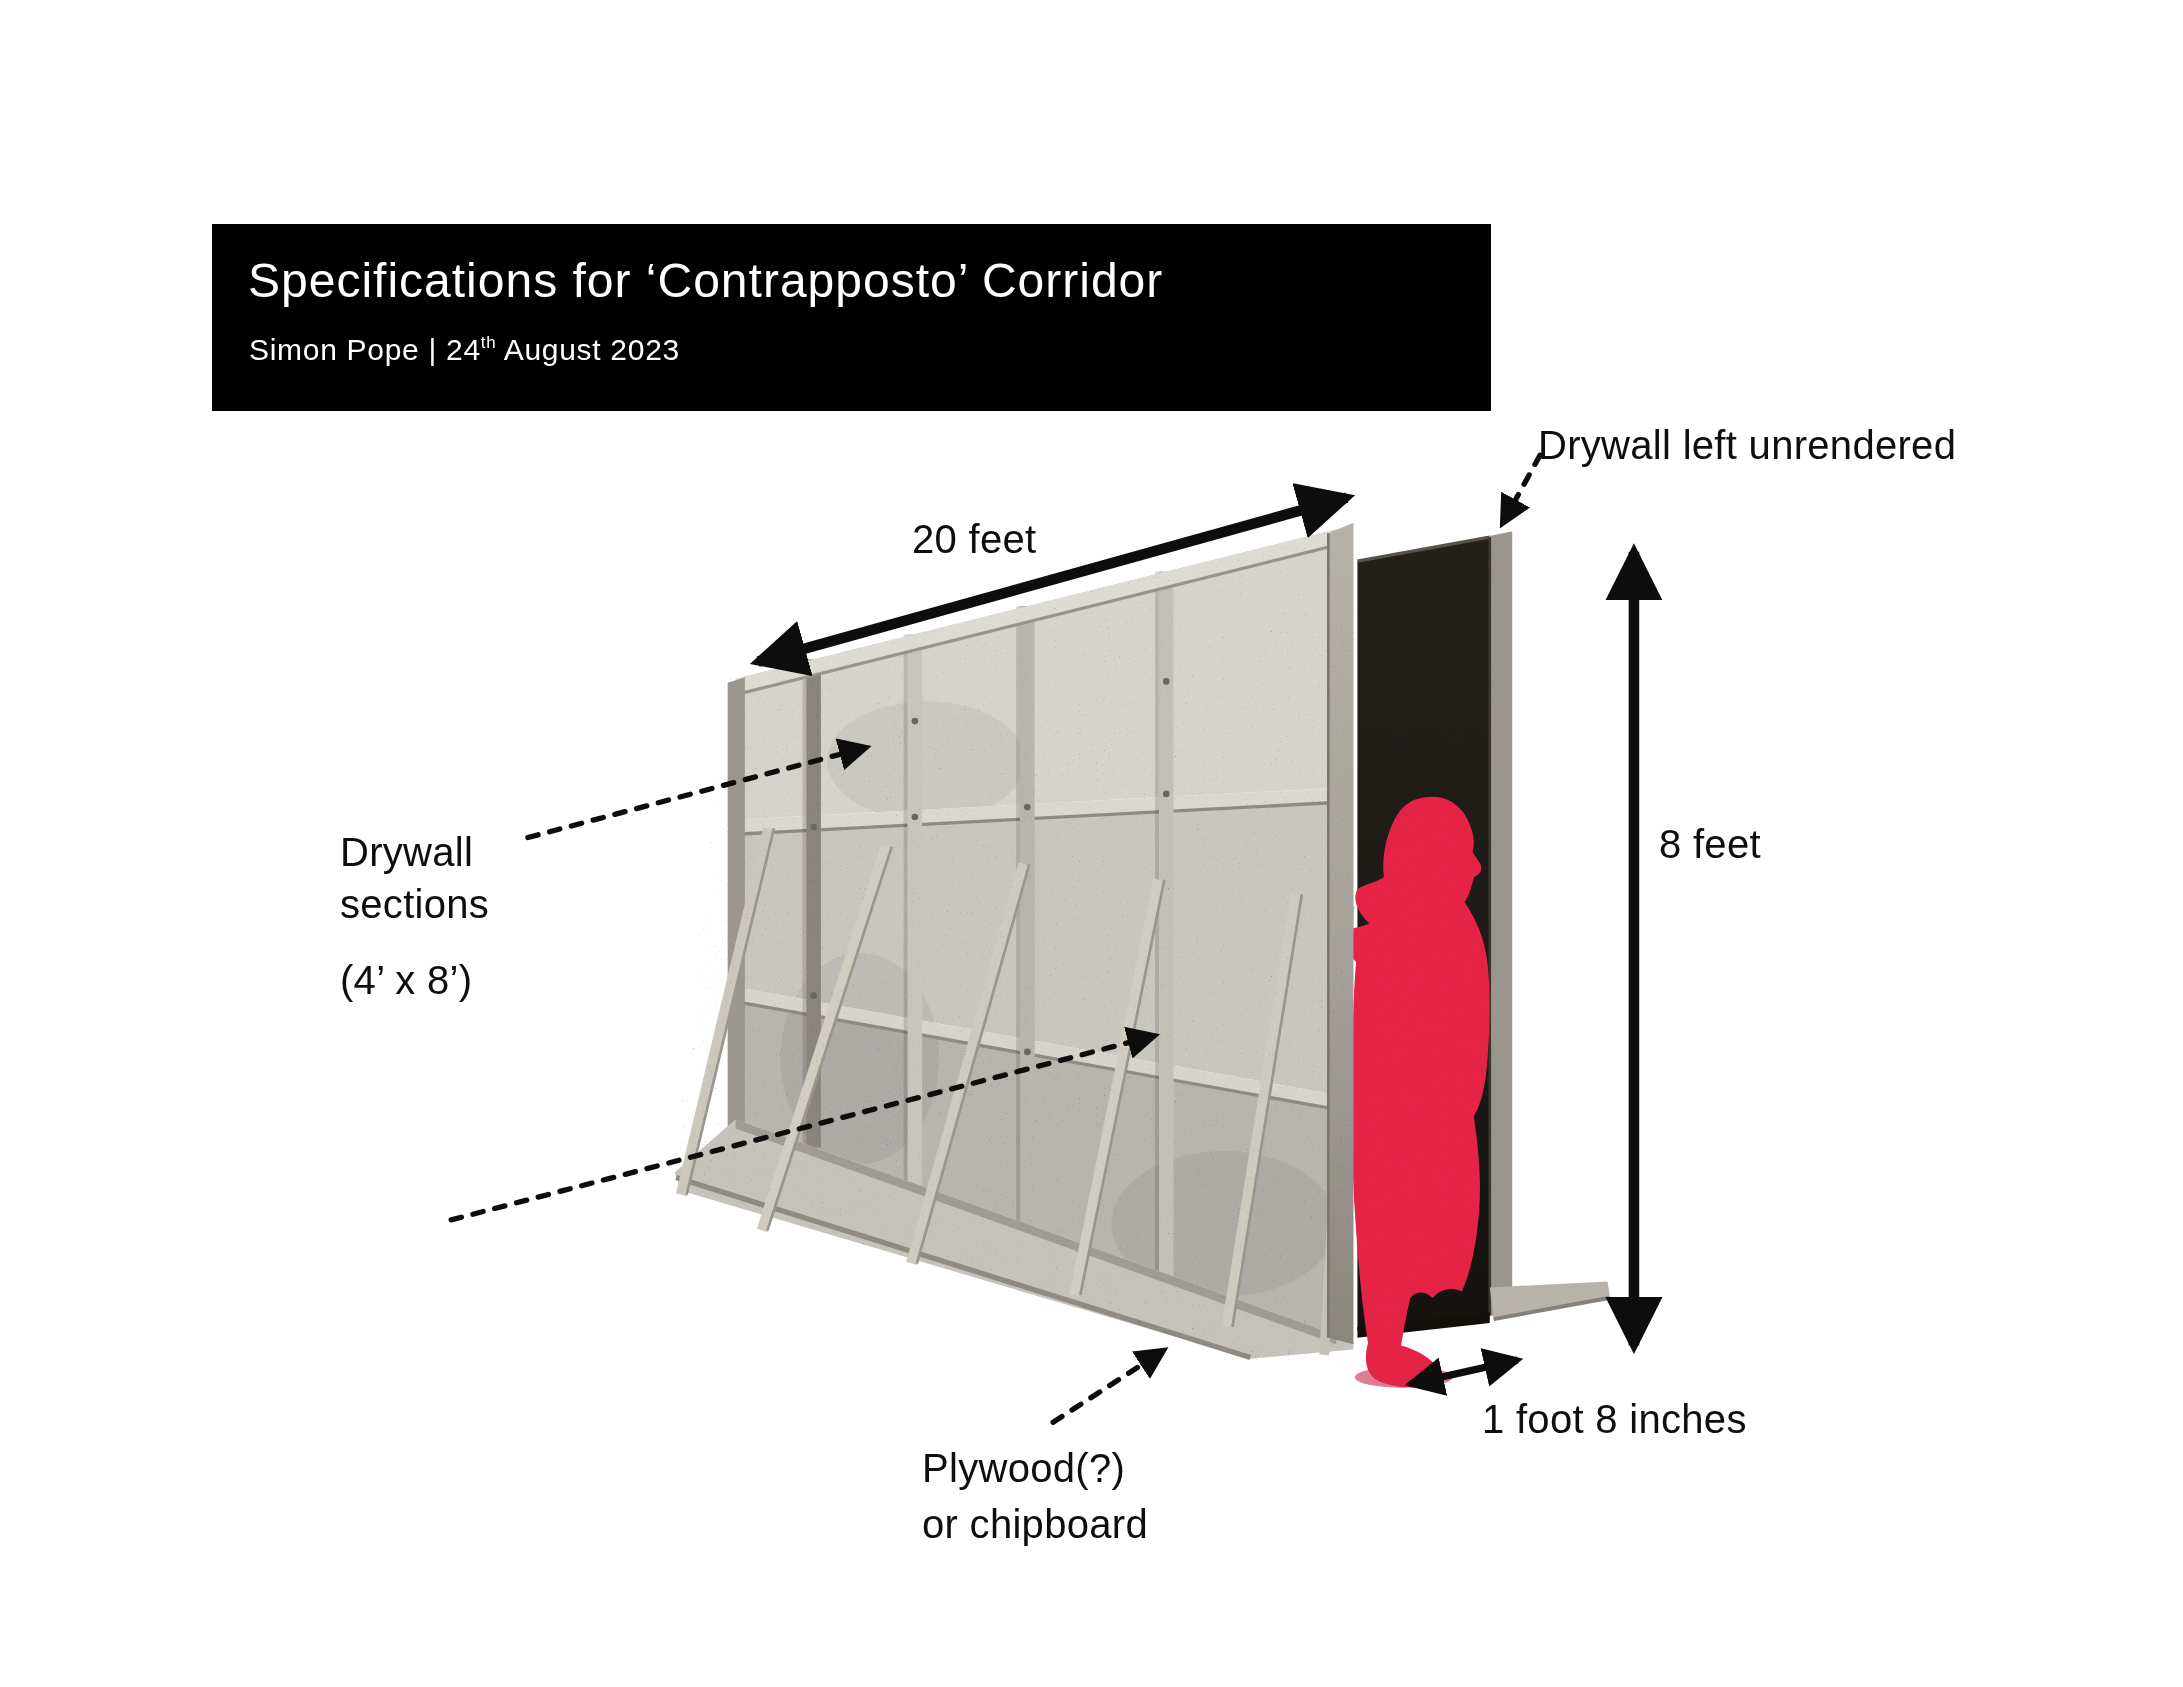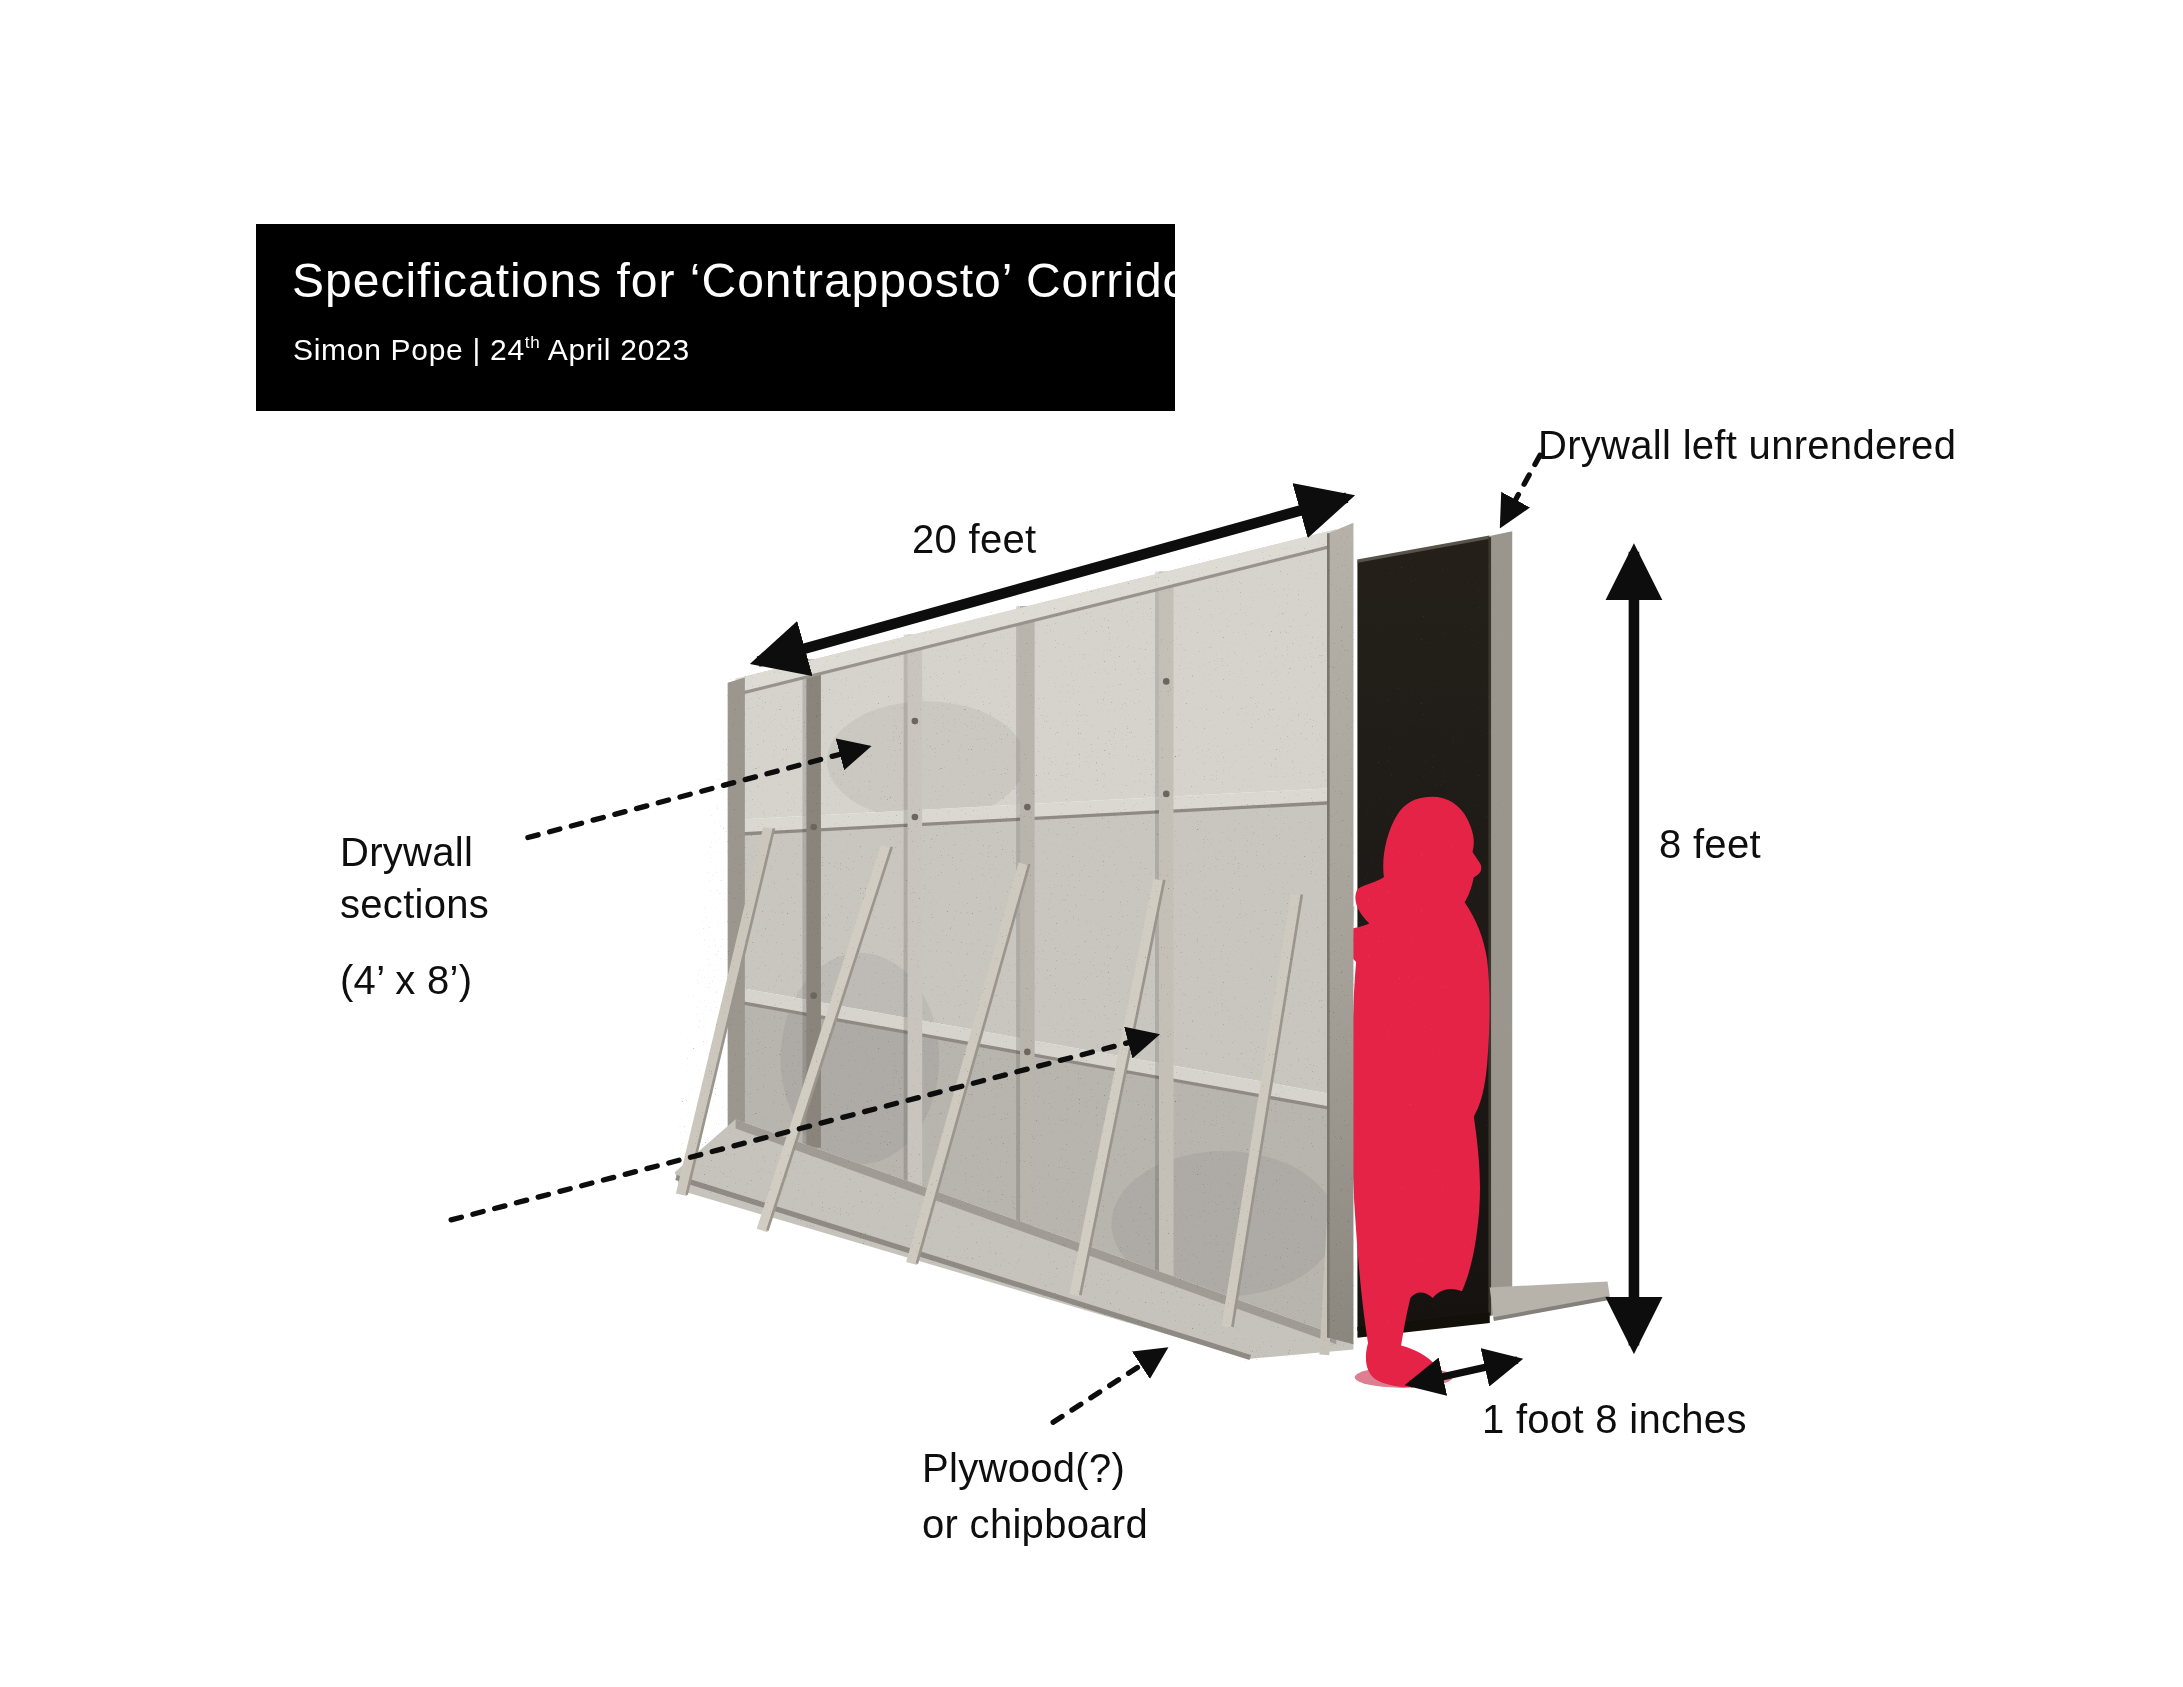--- a/index.html
+++ b/index.html
@@ -5,22 +5,22 @@
   html,body{margin:0;padding:0;}
   body{
     width:2183px;height:1687px;background:#ffffff;position:relative;
     font-family:"Liberation Sans", sans-serif;color:#0e0e0e;overflow:hidden;
   }
   #stage{position:absolute;left:0;top:0;width:2183px;height:1687px;}
   svg.scene{position:absolute;left:0;top:0;}
   .label{position:absolute;font-size:40px;line-height:52px;letter-spacing:0.3px;white-space:nowrap;}
   .label.small{font-size:30px;line-height:38px;}
   #title-block{
-    position:absolute;left:212px;top:224px;width:919px;height:187px;
-    background:#000000;color:#ffffff;margin-left:44px;
+    position:absolute;left:212px;top:224px;width:1279px;height:187px;
+    background:#000000;color:#ffffff;
   }
   #title-block .title{
     position:absolute;left:36px;top:29px;font-size:48px;letter-spacing:1px;white-space:nowrap;
   }
   #title-block .byline{
     position:absolute;left:37px;top:109px;font-size:30px;letter-spacing:0.7px;white-space:nowrap;
   }
   #title-block .byline sup{font-size:17px;vertical-align:12px;}
   .dim{font-size:40px;}
 </style>
@@ -177,21 +177,21 @@
       <line x1="2132" y1="2092" x2="2294" y2="2056" stroke-width="11" marker-start="url(#mArrow)" marker-end="url(#mArrow)"></line>
       <line x1="2328" y1="688" x2="2272" y2="790" stroke-width="8" stroke-dasharray="16 18" stroke-linecap="round" marker-end="url(#mArrowSm)"></line>
       <line x1="798" y1="1266" x2="1308" y2="1130" stroke-width="8" stroke-dasharray="16 18" stroke-linecap="round" marker-end="url(#mArrowSm)"></line>
       <line x1="682" y1="1844" x2="1744" y2="1566" stroke-width="8" stroke-dasharray="16 18" stroke-linecap="round" marker-end="url(#mArrowSm)"></line>
       <line x1="1592" y1="2150" x2="1758" y2="2042" stroke-width="8" stroke-dasharray="16 18" stroke-linecap="round" marker-end="url(#mArrowSm)"></line>
     </g>
   </svg>
 
   <div id="title-block">
     <div class="title">Specifications for ‘Contrapposto’ Corridor</div>
-    <div class="byline"><span>Simon Pope | 24</span><sup>th</sup><span> April 2023</span></div>
+    <div class="byline"><span>Simon Pope | 24</span><sup>th</sup><span> August 2023</span></div>
   </div>
 
   <div class="label dim" style="left:912px;top:513px;text-align:right;">20 feet</div>
   <div class="label" style="left:1538px;top:398px;margin-top:21px;">Drywall left unrendered</div>
   <div class="label dim" style="left:1659px;top:818px;">8 feet</div>
 
   <div class="label" style="left:340px;top:826px;">
     <div>Drywall</div>
     <div>sections</div>
   </div>

